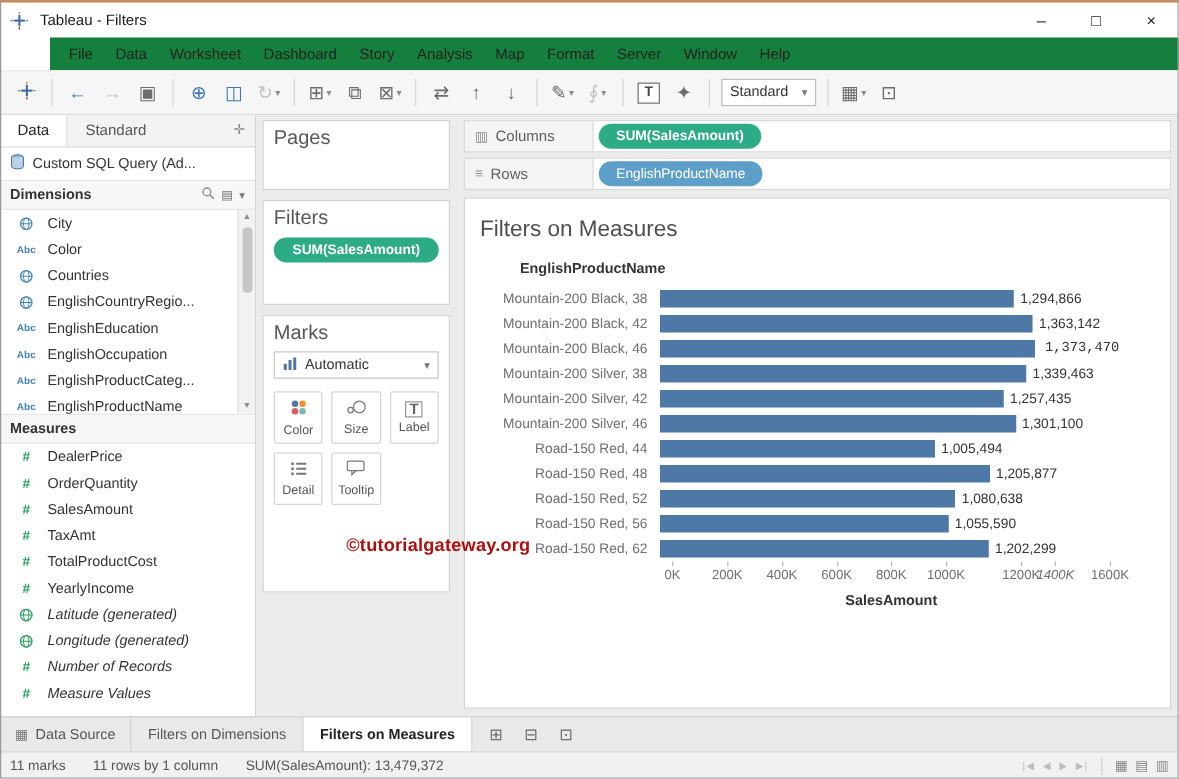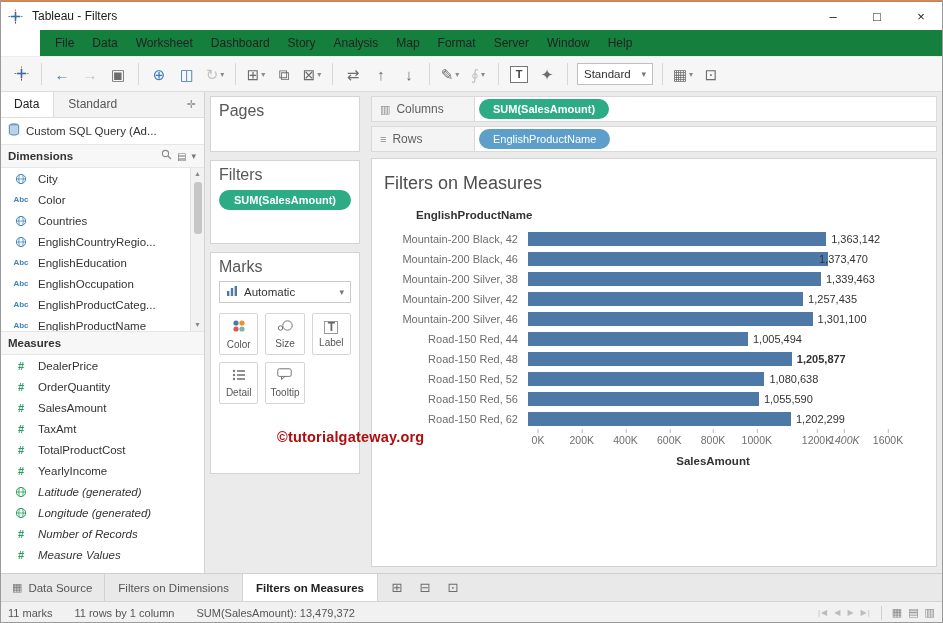--- a/index.html
+++ b/index.html
@@ -462,31 +462,38 @@
         </div>
         <div class="shelf-body">
           <div class="pill blue">EnglishProductName</div>
         </div>
       </div>
       <div class="sheet">
         <div class="sheet-title">Filters on Measures</div>
         <div class="col-field">EnglishProductName</div>
         <div class="chart-rows" id="chartRows">
             <div class="c-row">
+              <div class="c-cat">Mountain-200 Black, 38</div>
+              <div class="c-plot">
+                <div class="c-bar" style="width: 283.3px; background: rgb(78, 121, 167);"></div>
+                <div class="c-val" style="left: 288.3px;">1,294,866</div>
+              </div>
+            </div>
+            <div class="c-row">
               <div class="c-cat">Mountain-200 Black, 42</div>
               <div class="c-plot">
                 <div class="c-bar" style="width: 298.2px; background: rgb(78, 121, 167);"></div>
                 <div class="c-val" style="left: 303.2px;">1,363,142</div>
               </div>
             </div>
             <div class="c-row">
               <div class="c-cat">Mountain-200 Black, 46</div>
               <div class="c-plot">
                 <div class="c-bar" style="width: 300.4px; background: rgb(78, 121, 167);"></div>
-                <div class="c-val" style="left: 291px;">1,373,470</div>
+                <div class="c-val" style="left: 308px; font-family: Liberation Mono, monospace;">1,373,470</div>
               </div>
             </div>
             <div class="c-row">
               <div class="c-cat">Mountain-200 Silver, 38</div>
               <div class="c-plot">
                 <div class="c-bar" style="width: 293px; background: rgb(78, 121, 167);"></div>
                 <div class="c-val" style="left: 298px;">1,339,463</div>
               </div>
             </div>
             <div class="c-row">
@@ -507,21 +514,21 @@
               <div class="c-cat">Road-150 Red, 44</div>
               <div class="c-plot">
                 <div class="c-bar" style="width: 220px; background: rgb(78, 121, 167);"></div>
                 <div class="c-val" style="left: 225px;">1,005,494</div>
               </div>
             </div>
             <div class="c-row">
               <div class="c-cat">Road-150 Red, 48</div>
               <div class="c-plot">
                 <div class="c-bar" style="width: 263.8px; background: rgb(78, 121, 167);"></div>
-                <div class="c-val" style="left: 268.8px; font-weight: bold;">1,205,877</div>
+                <div class="c-val" style="left: 268.8px;">1,205,877</div>
               </div>
             </div>
             <div class="c-row">
               <div class="c-cat">Road-150 Red, 52</div>
               <div class="c-plot">
                 <div class="c-bar" style="width: 236.4px; background: rgb(78, 121, 167);"></div>
                 <div class="c-val" style="left: 241.4px;">1,080,638</div>
               </div>
             </div>
             <div class="c-row">

